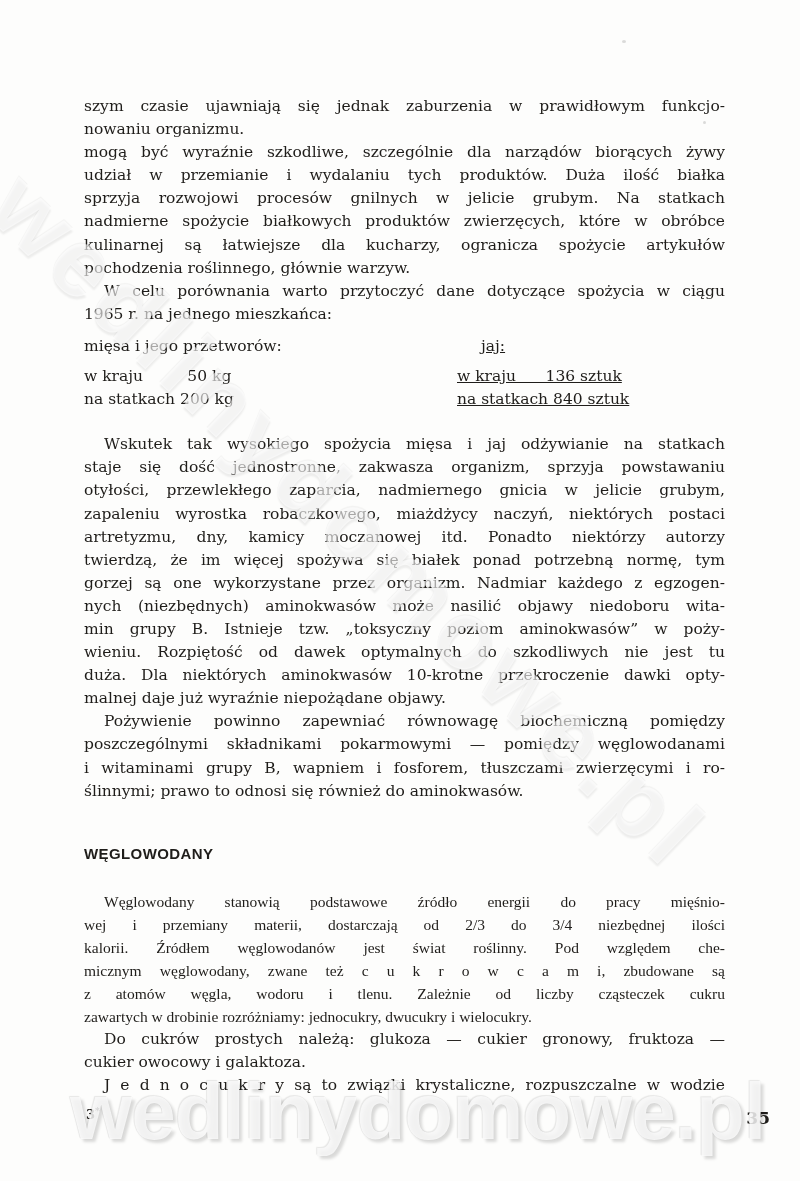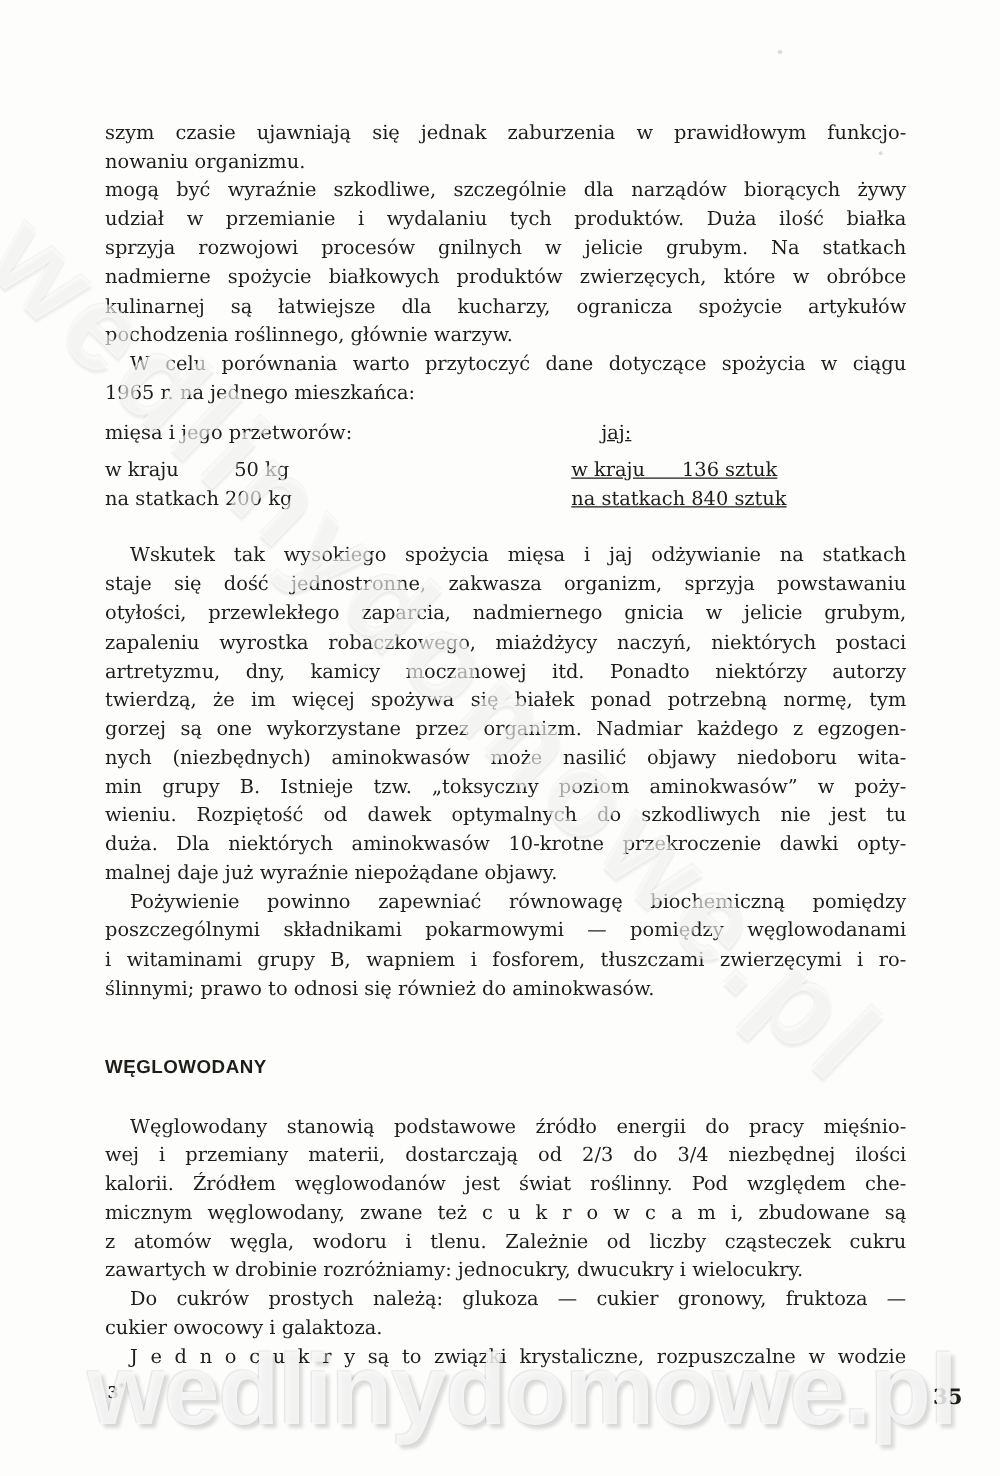--- a/index.html
+++ b/index.html
@@ -42,21 +42,21 @@
   .section-heading {
     margin-top: 42px;
     text-align: left;
     padding-right: 2px;
     font-family: "Liberation Sans", "DejaVu Sans", sans-serif;
     font-weight: bold;
     font-size: 15px;
     letter-spacing: 0.4px;
     line-height: 18px;
   }
-  .para-after-heading { margin-top: 27px; }
+  .para-after-heading { margin-top: 27px; font-family: Liberation Serif, serif; }
 
   
   .sig-mark {
     position: absolute;
     left: 86px;
     top: 1106px;
     font-size: 13px;
     font-weight: bold;
     z-index: 1;
   }

